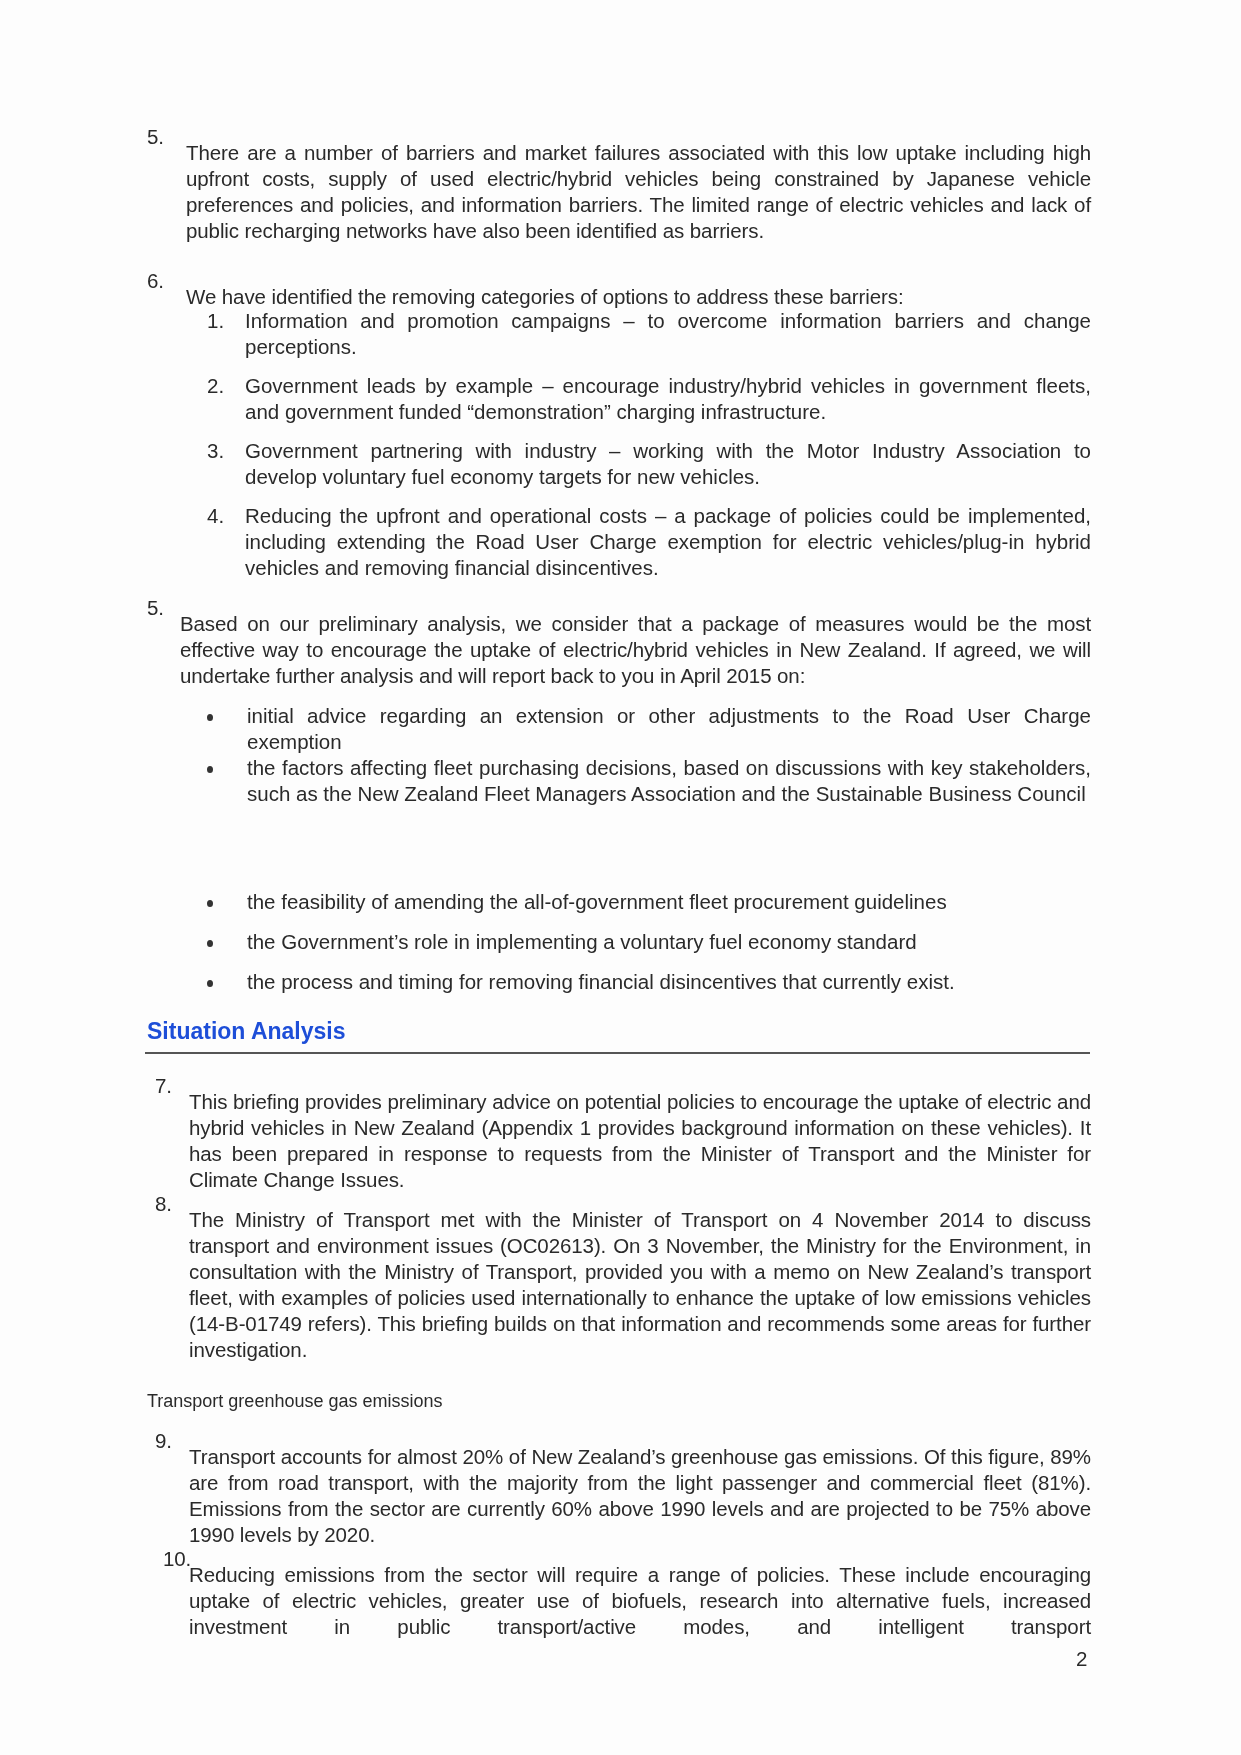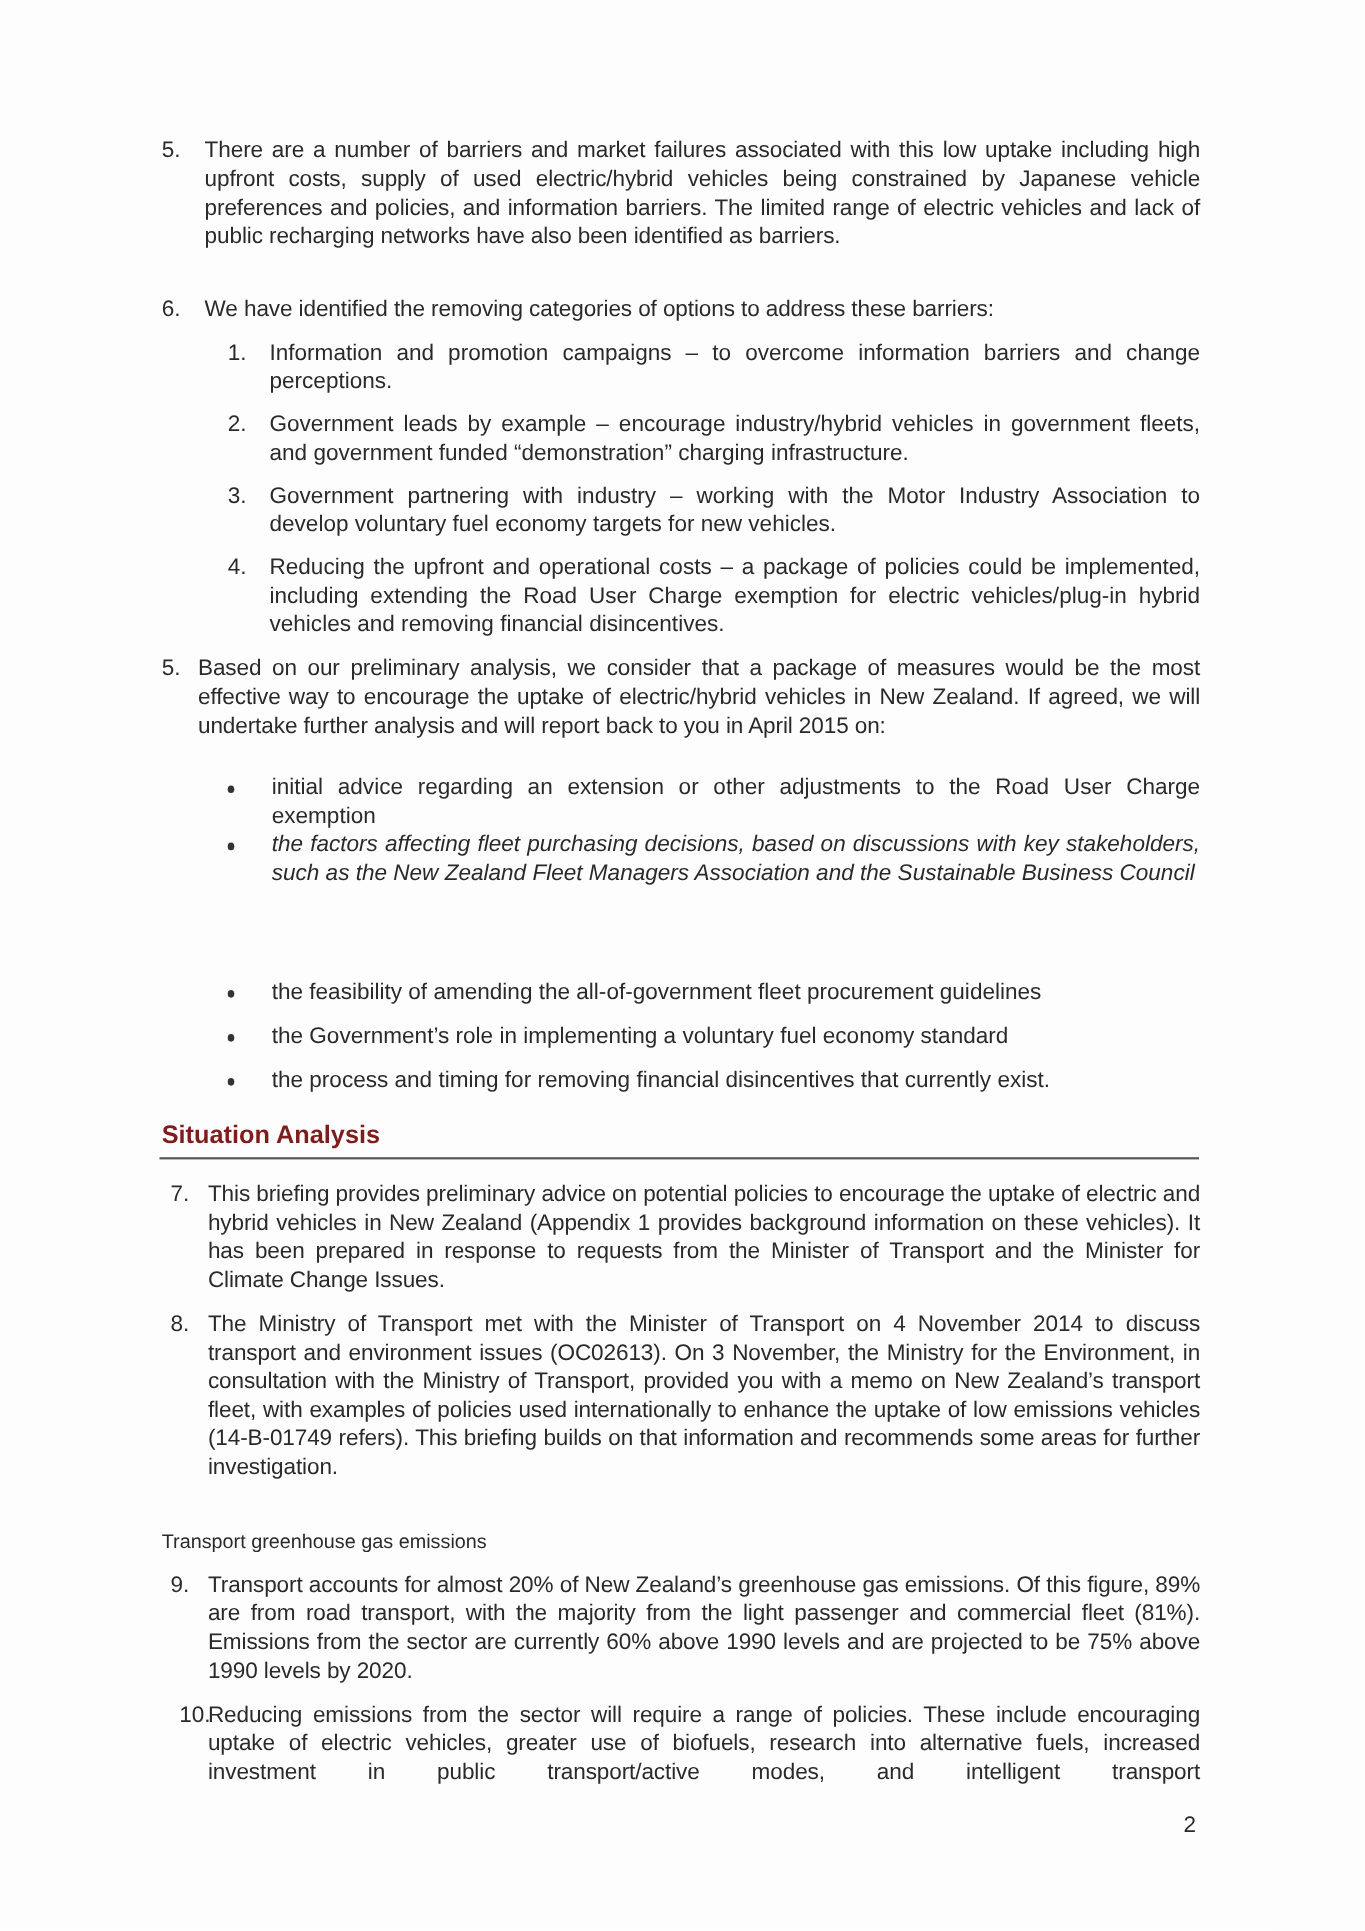--- a/index.html
+++ b/index.html
@@ -25,20 +25,21 @@
     text-align: justify;
     letter-spacing: -0.1px;
   }
   .para .num {
     position: absolute;
     left: 0;
     top: 0;
   }
   .para .body {
     display: block;
+    margin-top: 16px;
   }
   .sub {
     position: absolute;
     font-size: 20.5px;
     line-height: 26px;
     text-align: justify;
   }
   .sub .num { position: absolute; left: 0; top: 0; }
   .bullet {
     position: absolute;
@@ -53,21 +54,21 @@
     width: 6px; height: 7px;
     border-radius: 50%;
     background: #333;
   }
   .heading-major {
     position: absolute;
     left: 147px;
     top: 1018px;
     font-size: 23px;
     font-weight: bold;
-    color: #7f1d1d;
+    color: #1d4ed8;
   }
   .heading-rule {
     position: absolute;
     left: 145px;
     top: 1052px;
     width: 945px;
     height: 2px;
     background: #555;
   }
   .heading-minor {
@@ -120,21 +121,21 @@
     <span class="num">5.</span>
     <span class="body" style="padding-left:33px;">Based on our preliminary analysis, we consider that a package of measures would be the most effective way to encourage the uptake of electric/hybrid vehicles in New Zealand. If agreed, we will undertake further analysis and will report back to you in April 2015 on:</span>
   </div>
 
   <div class="bullet" style="left:207px; top:703px; width:884px;">
     <span class="dot"></span>
     <span style="display:block; padding-left:40px;">initial advice regarding an extension or other adjustments to the Road User Charge exemption</span>
   </div>
   <div class="bullet" style="left:207px; top:755px; width:884px;">
     <span class="dot"></span>
-    <span style="display:block; padding-left:40px;font-style:italic;">the factors affecting fleet purchasing decisions, based on discussions with key stakeholders, such as the New Zealand Fleet Managers Association and the Sustainable Business Council</span>
+    <span style="display:block; padding-left:40px;">the factors affecting fleet purchasing decisions, based on discussions with key stakeholders, such as the New Zealand Fleet Managers Association and the Sustainable Business Council</span>
   </div>
   <div class="bullet" style="left:207px; top:929px; width:884px;">
     <span class="dot"></span>
     <span style="display:block; padding-left:40px;">the Government’s role in implementing a voluntary fuel economy standard</span>
   </div>
   <div class="bullet" style="left:207px; top:889px; width:884px;">
     <span class="dot"></span>
     <span style="display:block; padding-left:40px;">the feasibility of amending the all-of-government fleet procurement guidelines</span>
   </div>
   <div class="bullet" style="left:207px; top:969px; width:884px;">

